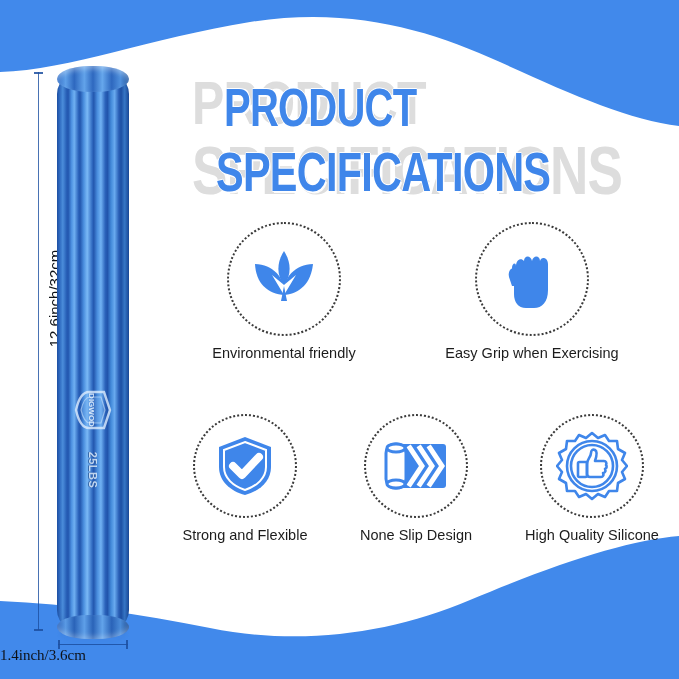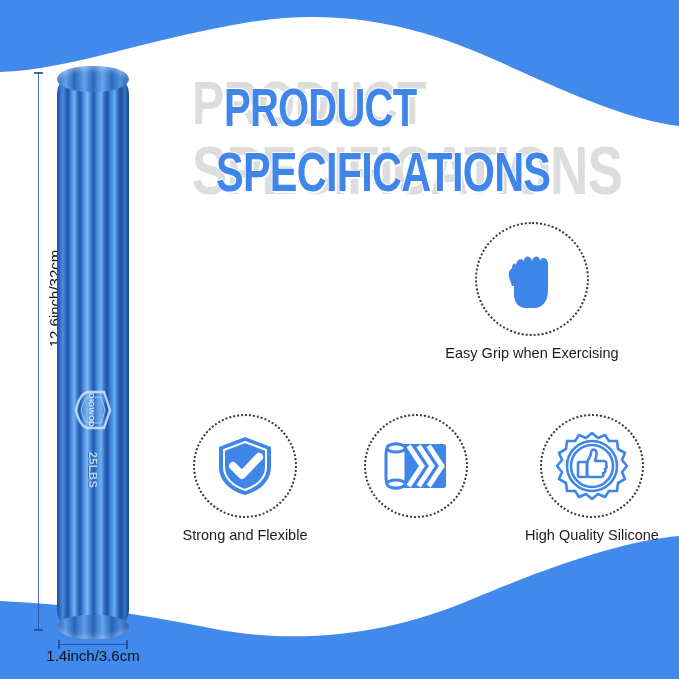--- a/index.html
+++ b/index.html
@@ -184,24 +184,25 @@
     background: #1c4fa0;
     opacity: 0.85;
   }
   .dim-h-tick-l { left: 58px; }
   .dim-h-tick-r { left: 126px; }
   .dim-h-label {
     position: absolute;
     left: 0;
     top: 647px;
     width: 186px;
-    text-align: center;
+    text-align: left;
     font-size: 15px;
     color: #0d1117;
     white-space: nowrap;
+    font-family: Liberation Serif, serif;
   }
   
   #title-block {
     position: absolute;
     left: 186px;
     top: 58px;
     width: 500px;
     height: 140px;
   }
   .ghost-line, .fore-line {
@@ -312,20 +313,32 @@
 
   <div id="title-block">
     <div class="ghost-line" id="ghost-1">PRODUCT</div>
     <div class="ghost-line" id="ghost-2">SPECIFICATIONS</div>
     <div class="fore-line" id="fore-1">PRODUCT</div>
     <div class="fore-line" id="fore-2">SPECIFICATIONS</div>
   </div>
 
   <div id="features">
 
+    <div class="feature r1" id="f-eco">
+      <div class="circle">
+        <svg width="66" height="60" viewBox="0 0 66 60">
+          <path d="M33 2 C40 13 41 25 33 37 C25 25 26 13 33 2 Z" fill="#3f86ea"></path>
+          <path d="M4 15 C22 16 33 27 34 46 C16 45 5 34 4 15 Z" fill="#3f86ea"></path>
+          <path d="M62 15 C60 34 49 45 32 46 C33 27 44 16 62 15 Z" fill="#3f86ea"></path>
+          <path d="M33 46 L21 26 L33 36 L45 26 Z" fill="#ffffff"></path>
+          <path d="M33 37 L30 52 L36 52 Z" fill="#3f86ea"></path>
+        </svg>
+      </div>
+      <div class="caption">Environmental friendly</div>
+    </div>
 
     <div class="feature r1" id="f-grip">
       <div class="circle">
         <svg width="56" height="66" viewBox="0 0 56 66">
           <path d="M12 20 C12 14 17 11 20 15 C20 9 27 9 28 15 C29 9 36 9 36 15
                    C37 10 44 11 44 18 L44 44 C44 56 38 62 30 62 L22 62
                    C14 62 10 56 10 48 L10 31 C10 26 8 24 8 22
                    C8 17 12 16 12 20 Z" fill="#3f86ea"></path>
           <path d="M10 22 C6 22 4 26 5 31 L8 40 L10 40 Z" fill="#3f86ea"></path>
         </svg>
@@ -351,20 +364,21 @@
           <g stroke="#ffffff" stroke-width="5" fill="none" stroke-linecap="square">
             <path d="M26 8 L38 26 L26 44"></path>
             <path d="M36 8 L48 26 L36 44"></path>
             <path d="M46 8 L58 26 L46 44"></path>
           </g>
           <rect x="2" y="4" width="20" height="44" rx="9" fill="#ffffff" stroke="#3f86ea" stroke-width="3"></rect>
           <ellipse cx="12" cy="8" rx="9" ry="4" fill="#ffffff" stroke="#3f86ea" stroke-width="3"></ellipse>
           <ellipse cx="12" cy="44" rx="9" ry="4" fill="#ffffff" stroke="#3f86ea" stroke-width="3"></ellipse>
         </svg>
       </div>
+      <div class="caption">None Slip Design</div>
     </div>
 
     <div class="feature r2" id="f-sili">
       <div class="circle">
         <svg width="72" height="72" viewBox="0 0 72 72">
           <g fill="none" stroke="#3f86ea" stroke-width="2.6" stroke-linejoin="round">
             <path d="M36 3 L42 8 L49 5 L53 11 L61 11 L62 19 L69 23 L66 30 L71 36
                      L66 42 L69 49 L62 53 L61 61 L53 61 L49 67 L42 64 L36 69
                      L30 64 L23 67 L19 61 L11 61 L10 53 L3 49 L6 42 L1 36
                      L6 30 L3 23 L10 19 L11 11 L19 11 L23 5 L30 8 Z"></path>

